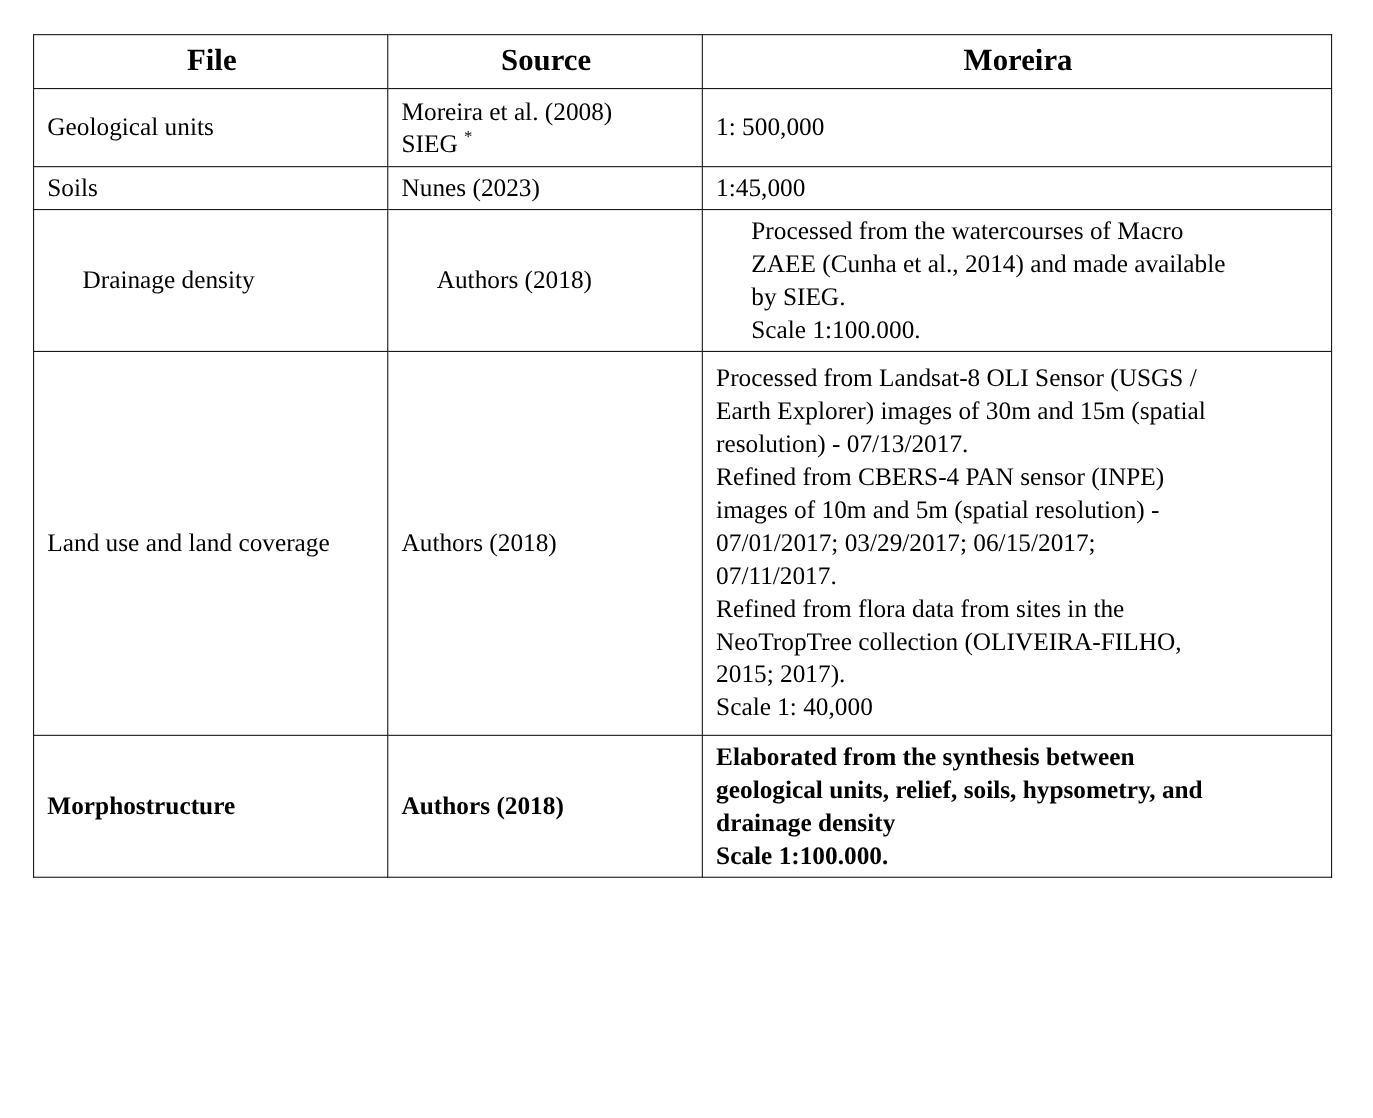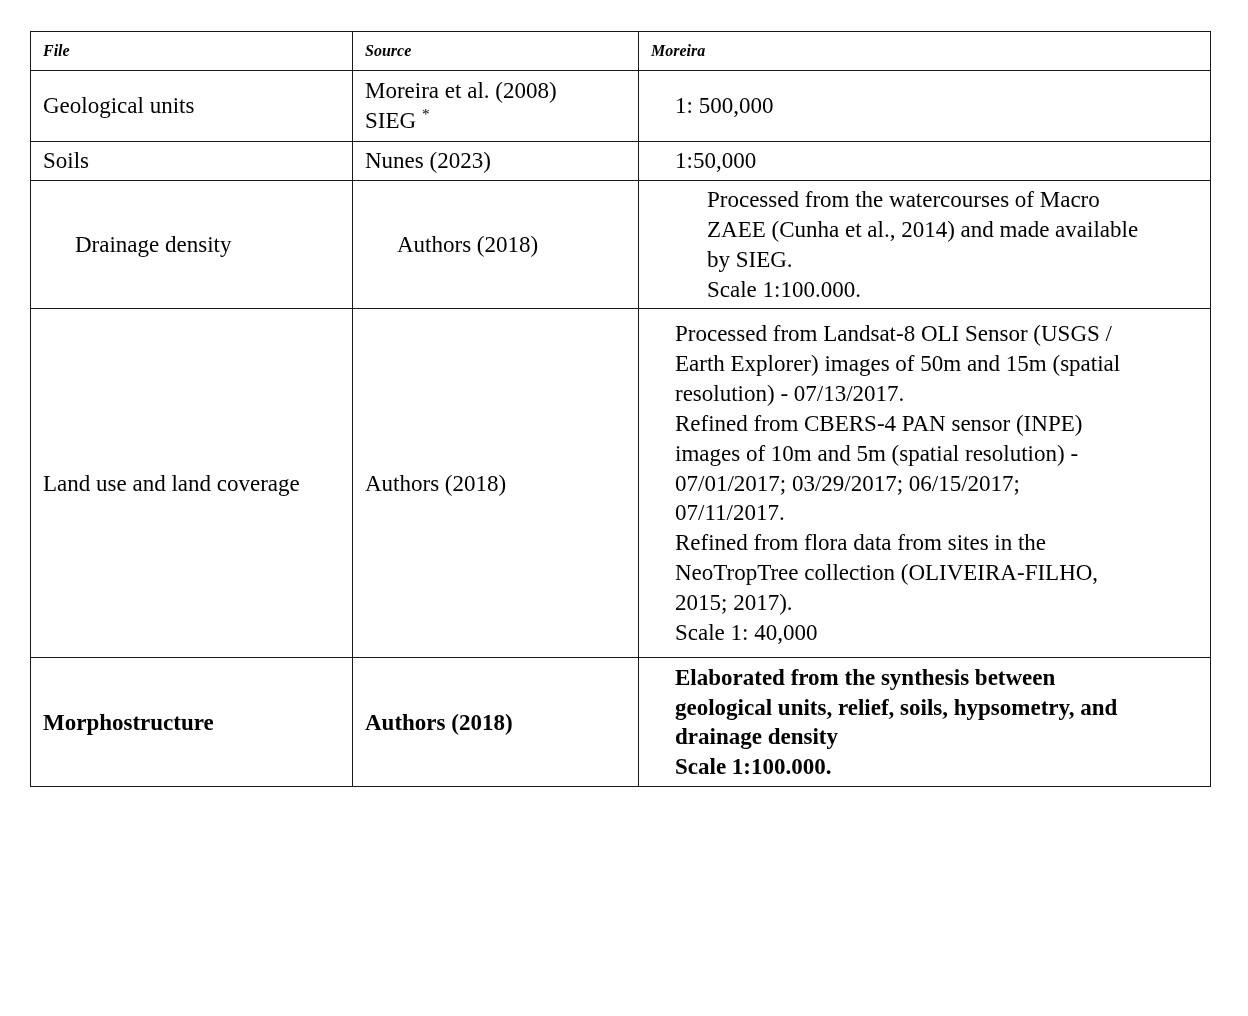--- a/index.html
+++ b/index.html
@@ -33,41 +33,39 @@
 
   table.data-table th,
   table.data-table td {
     border: 1.6px solid #1a1a1a;
     vertical-align: middle;
     font-size: 23px;
     line-height: 1.30;
     padding: 4px 10px 4px 12px;
   }
   table.data-table thead th {
-    text-align: left;
+    text-align: center;
     font-weight: bold;
-    font-size: 16px;
+    font-size: 28px;
     padding-top: 6px;
     padding-bottom: 6px;
     height: 26px;
-    font-style: italic;
   }
   td.cell-file,
   td.cell-source,
   td.cell-meta {
     text-align: left;
   }
   td.cell-meta {
     vertical-align: middle;
     padding-left: 14px;
   }
   .meta-line {
     display: block;
     white-space: pre-wrap;
-    margin-left: 24px;
   }
   sup.mark {
     font-size: 0.66em;
     vertical-align: super;
     line-height: 0;
   }
   .src-line { display: block; }
   
   tr.r-geological td { height: 62px; }
   tr.r-relief td     { height: 62px; }
@@ -105,21 +103,21 @@
           <td class="cell-meta">
             <span class="meta-line">1: 500,000</span>
           </td>
         </tr>
         <tr class="r-soils">
           <td class="cell-file">Soils</td>
           <td class="cell-source">
             <span class="src-line">Nunes (2023)</span>
           </td>
           <td class="cell-meta">
-            <span class="meta-line">1:50,000</span>
+            <span class="meta-line">1:45,000</span>
           </td>
         </tr>
         <tr class="r-drainage">
           <td class="cell-file">Drainage density</td>
           <td class="cell-source">
             <span class="src-line">Authors (2018)</span>
           </td>
           <td class="cell-meta">
             <span class="meta-line">Processed from the watercourses of Macro</span>
             <span class="meta-line">ZAEE (Cunha et al., 2014) and made available</span>
@@ -127,21 +125,21 @@
             <span class="meta-line">Scale 1:100.000.</span>
           </td>
         </tr>
         <tr class="r-landuse">
           <td class="cell-file">Land use and land coverage</td>
           <td class="cell-source">
             <span class="src-line">Authors (2018)</span>
           </td>
           <td class="cell-meta">
             <span class="meta-line">Processed from Landsat-8 OLI Sensor (USGS /</span>
-            <span class="meta-line">Earth Explorer) images of 50m and 15m (spatial</span>
+            <span class="meta-line">Earth Explorer) images of 30m and 15m (spatial</span>
             <span class="meta-line">resolution) - 07/13/2017.</span>
             <span class="meta-line">Refined from CBERS-4 PAN sensor (INPE)</span>
             <span class="meta-line">images of 10m and 5m (spatial resolution) -</span>
             <span class="meta-line">07/01/2017; 03/29/2017; 06/15/2017;</span>
             <span class="meta-line">07/11/2017.</span>
             <span class="meta-line">Refined from flora data from sites in the</span>
             <span class="meta-line">NeoTropTree collection (OLIVEIRA-FILHO,</span>
             <span class="meta-line">2015; 2017).</span>
             <span class="meta-line">Scale 1: 40,000</span>
           </td>

